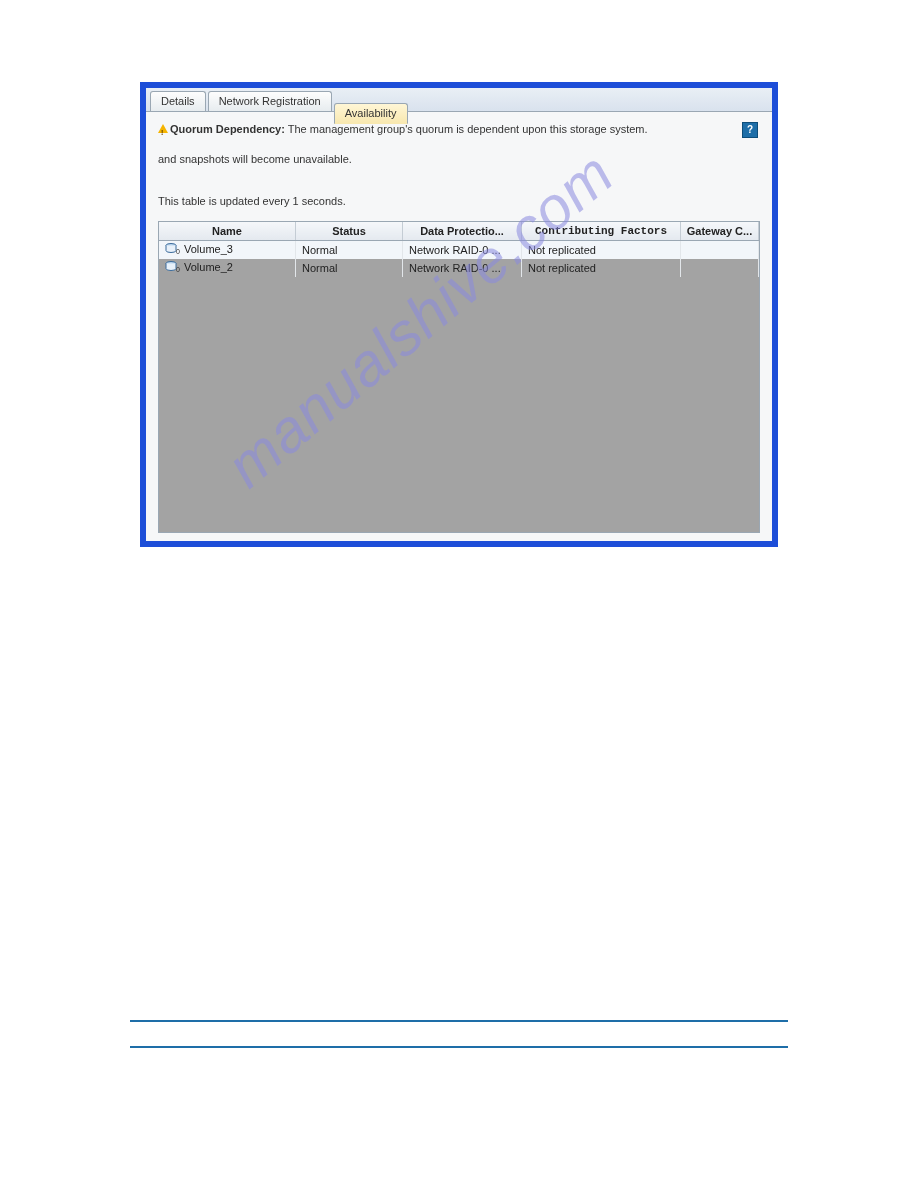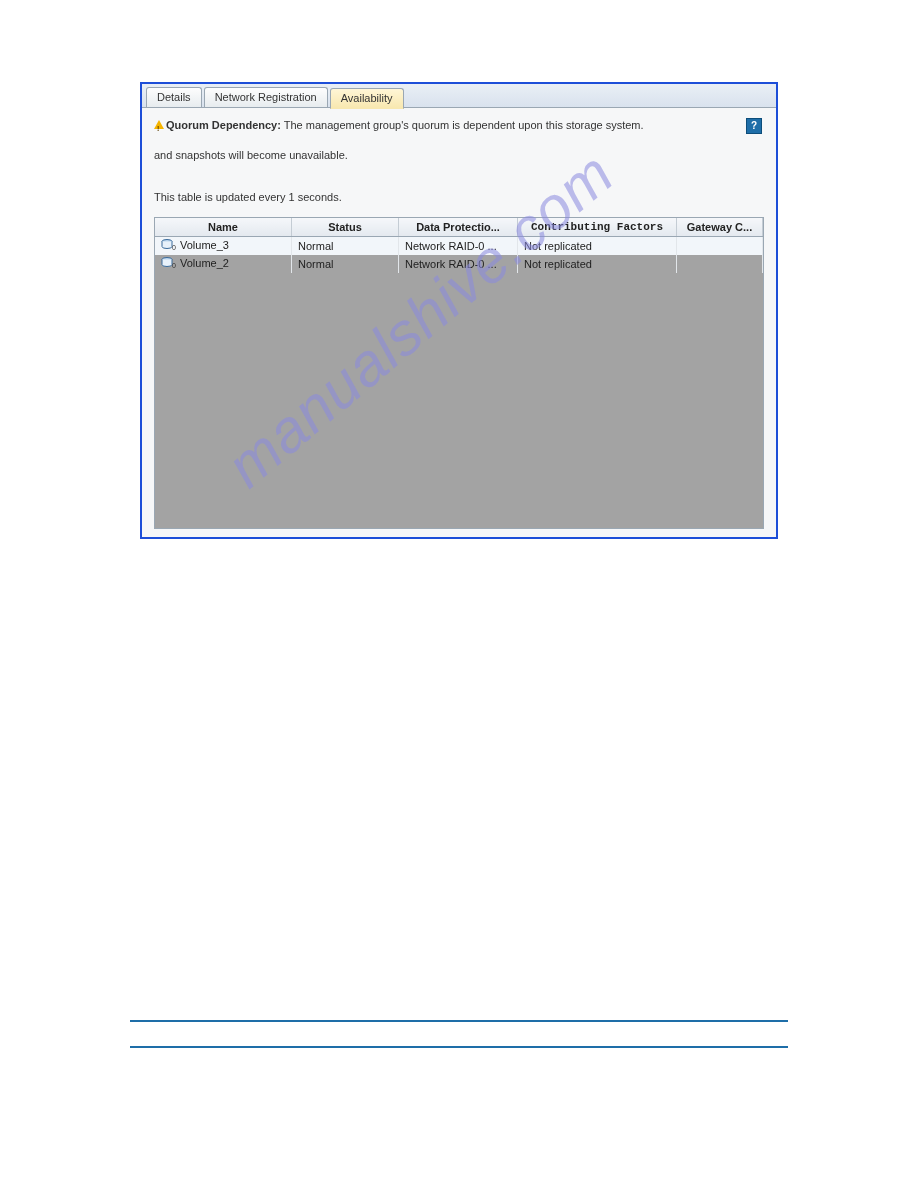--- a/index.html
+++ b/index.html
@@ -11,21 +11,21 @@
     font-family: Tahoma, Arial, sans-serif;
     font-size: 11px;
     color: #333333;
     position: relative;
   }
   .panel {
     position: absolute;
     left: 140px;
     top: 82px;
     width: 638px;
-    border: 2px solid #1d4ed8;
+    border: 6px solid #1d4ed8;
     background: #f6f7f8;
     box-sizing: border-box;
   }
   .tab-bar {
     height: 24px;
     background: linear-gradient(to bottom, #e9eff5 0%, #d9e2ee 100%);
     border-bottom: 1px solid #9aa7b3;
     display: flex;
     align-items: flex-end;
     padding-left: 4px;
@@ -41,21 +41,21 @@
     font-size: 11px;
     color: #333;
     border-top-left-radius: 3px;
     border-top-right-radius: 3px;
     line-height: 15px;
     cursor: pointer;
   }
   .tab.active {
     background: linear-gradient(to bottom, #fff6d6 0%, #f8e8b0 100%);
     position: relative;
-    top: 2px;
+    top: 13px;
     border-bottom: 1px solid #f8e8b0;
     margin-top: 43px;
   }
   .content {
     padding: 10px 12px 8px 12px;
   }
   .msg-row {
     position: relative;
     line-height: 15px;
   }

